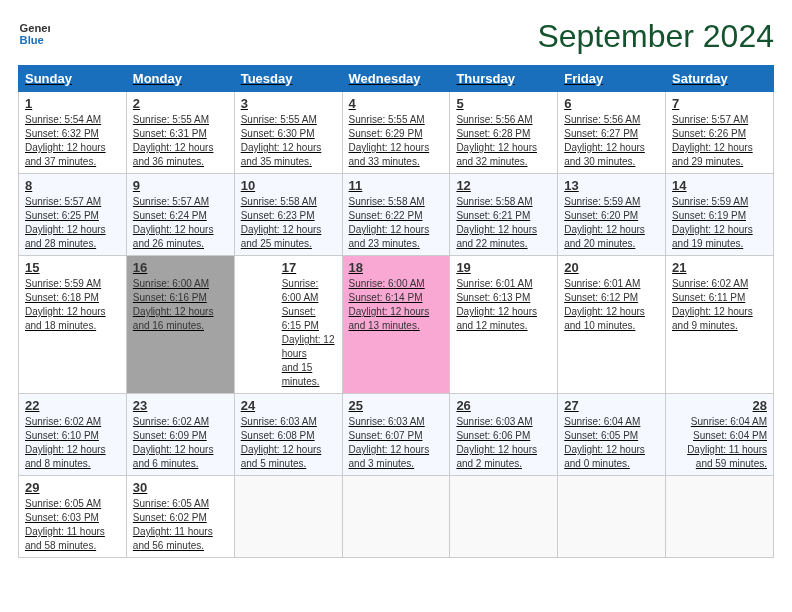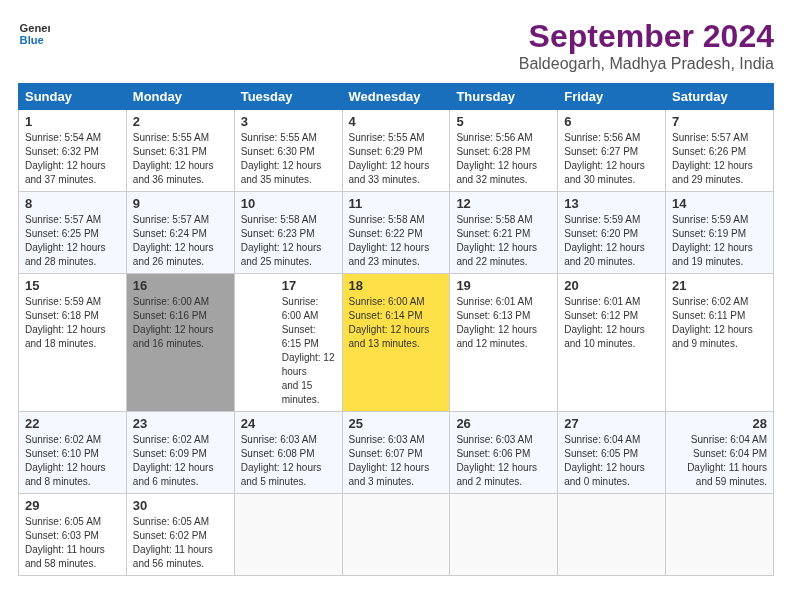--- a/index.html
+++ b/index.html
@@ -27,31 +27,32 @@
     }
     .logo-icon {
       width: 32px;
       height: 32px;
     }
     .title-area {
       text-align: right;
     }
     .main-title {
       font-size: 32px;
-      font-weight: bold;
-      color: #701a75;
+      font-weight: normal;
+      color: #14532d;
     }
     .subtitle {
       font-size: 16px;
       color: #555;
     }
     .calendar-table {
       width: 100%;
       border-collapse: collapse;
       table-layout: fixed;
+      text-decoration: underline;
     }
     .calendar-table th {
       background: #1a6fbd;
       color: #fff;
       text-align: left;
       padding: 5px 6px;
       font-size: 13px;
       font-weight: bold;
       border: 1px solid #1a6fbd;
     }
@@ -90,21 +91,20 @@
   <div class="header-area">
     <div class="logo">
       <svg class="logo-icon" viewBox="0 0 40 40">
         <text x="2" y="18" font-size="14" font-weight="bold" fill="#333">General</text>
         <text x="2" y="32" font-size="14" font-weight="bold" fill="#1a6fbd">Blue</text>
         <polygon points="34,8 40,14 34,20 40,14" fill="#1a6fbd"></polygon>
       </svg>
     </div>
     <div class="title-area">
       <div class="main-title">September 2024</div>
-      <div class="subtitle">Baldeogarh, Madhya Pradesh, India</div>
     </div>
   </div>
 
   <table class="calendar-table">
     <thead>
       <tr>
         <th>Sunday</th>
         <th>Monday</th>
         <th>Tuesday</th>
         <th>Wednesday</th>
@@ -231,21 +231,21 @@
 Daylight: 12 hours
 and 16 minutes.</div>
           </td>
           <td style="background: rgb(255, 255, 255); padding-left: 47px;">
             <span class="day-number">17</span>
             <div class="day-info" style="white-space: pre-line;">Sunrise: 6:00 AM
 Sunset: 6:15 PM
 Daylight: 12 hours
 and 15 minutes.</div>
           </td>
-          <td style="background: #fde047;">
+          <td style="background: #f9a8d4;">
             <span class="day-number">18</span>
             <div class="day-info" style="white-space: pre-line;">Sunrise: 6:00 AM
 Sunset: 6:14 PM
 Daylight: 12 hours
 and 13 minutes.</div>
           </td>
           <td style="background: rgb(255, 255, 255);">
             <span class="day-number">19</span>
             <div class="day-info" style="white-space: pre-line;">Sunrise: 6:01 AM
 Sunset: 6:13 PM

